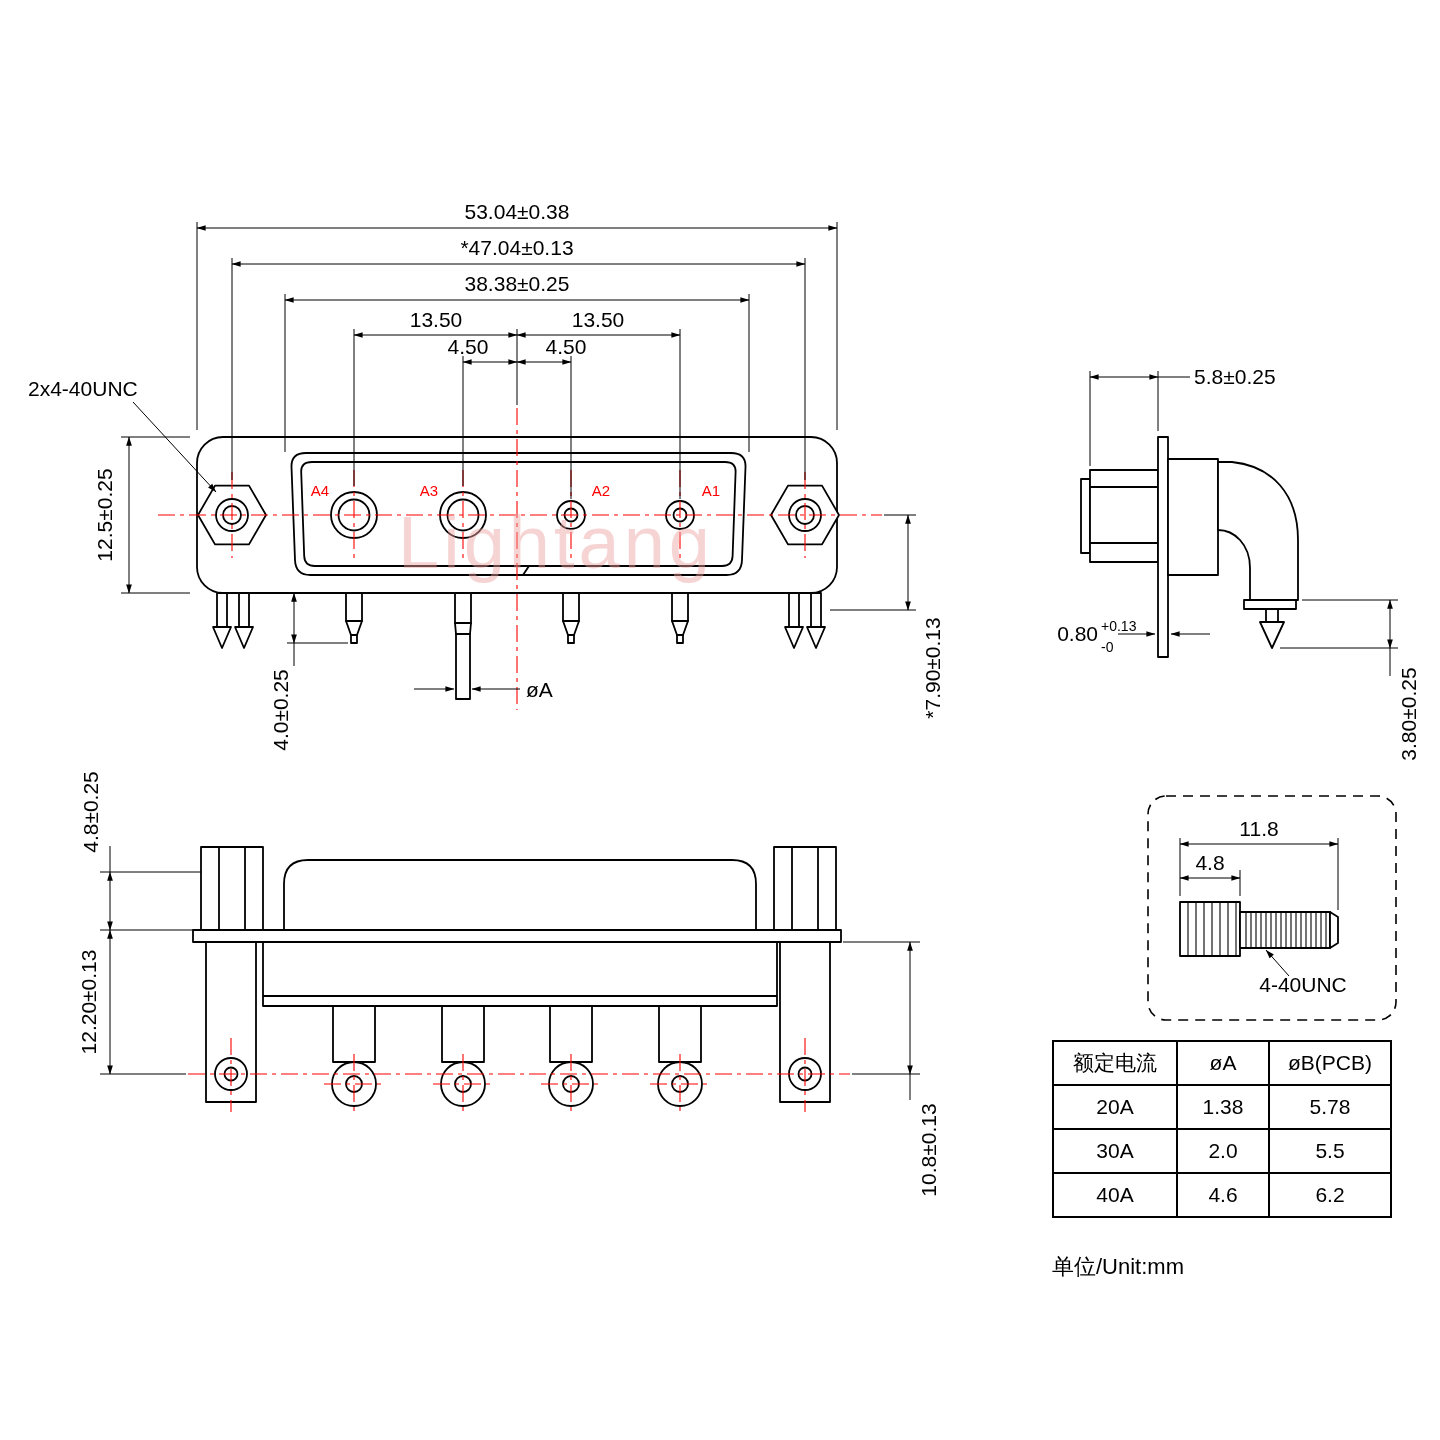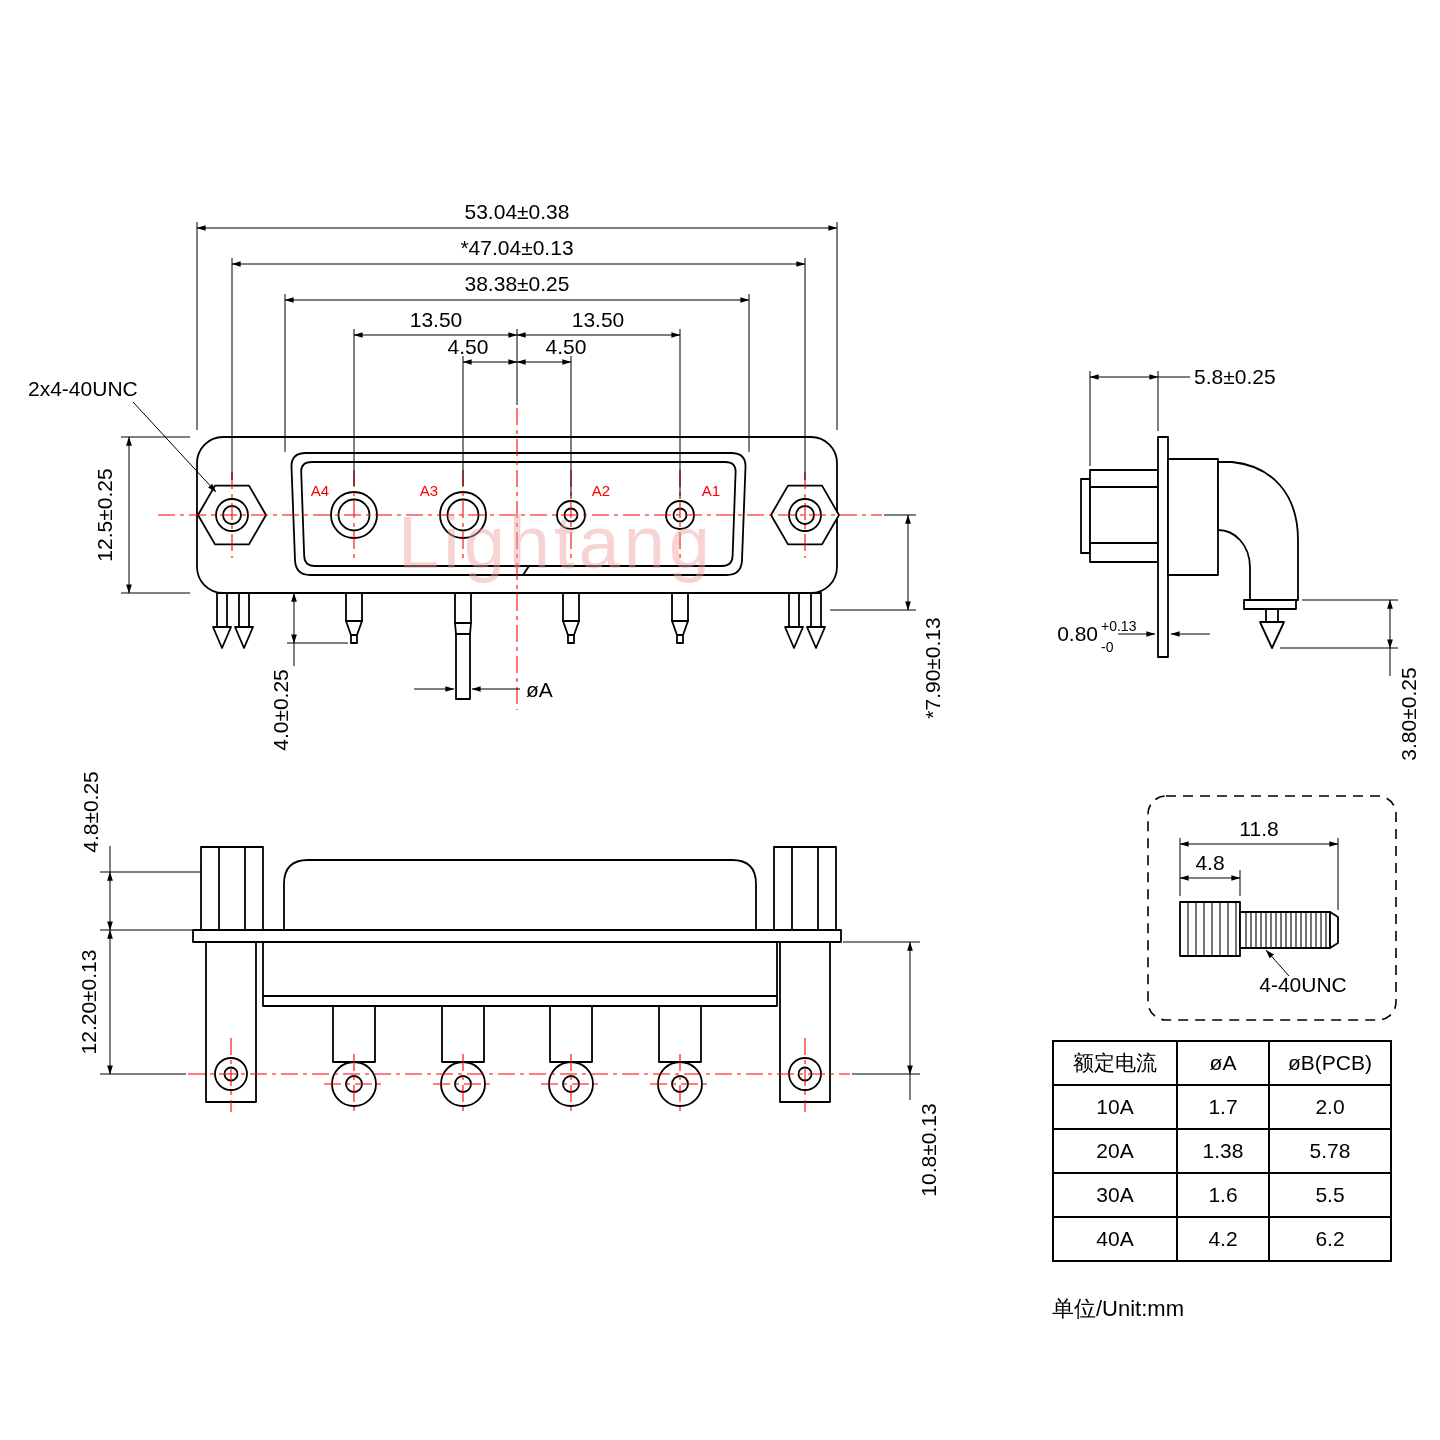--- a/index.html
+++ b/index.html
@@ -14,21 +14,21 @@
   .cl{stroke:#ff0000;stroke-width:1.1;fill:none;stroke-dasharray:17 5 4 5;}
   .db{fill:none;stroke:#000;stroke-width:1.6;stroke-dasharray:10 7;}
   text{font-family:"Liberation Sans",sans-serif;font-size:21px;fill:#000;}
   .rl{fill:#ff0000;font-size:15px;}
   .tol{font-size:14px;}
   .wm{fill:#ee9f9f;fill-opacity:.45;font-size:74px;letter-spacing:4px;}
   .tbl{position:absolute;left:1052px;top:1040px;}
   .tbl table{border-collapse:collapse;table-layout:fixed;}
   .tbl td{border:2px solid #000;height:40px;text-align:center;vertical-align:middle;
           font-size:21px;color:#000;margin-top:42px;}
-  .unit{position:absolute;left:1052px;top:1252px;font-size:22px;color:#000;margin-top:42px;}
+  .unit{position:absolute;left:1052px;top:1252px;font-size:22px;color:#000;}
 </style>
 </head>
 <body>
 
 <svg width="1440" height="1440" viewBox="0 0 1440 1440">
   <defs>
     <marker id="arw" viewBox="0 0 12 12" refX="11.5" refY="6" markerWidth="13" markerHeight="9" orient="auto-start-reverse" markerUnits="userSpaceOnUse">
       <path d="M0,2.2 L12,6 L0,9.8 Z" fill="#000"></path>
     </marker>
   </defs>
@@ -306,35 +306,30 @@
         <col style="width:92px">
         <col style="width:122px">
       </colgroup>
     <tbody>
       <tr>
         <td>额定电流</td>
         <td>øA</td>
         <td>øB(PCB)</td>
       </tr>
       <tr>
-        <td>10A</td>
-        <td>1.7</td>
-        <td>2.0</td>
-      </tr>
-      <tr>
         <td>20A</td>
         <td>1.38</td>
         <td>5.78</td>
       </tr>
       <tr>
         <td>30A</td>
-        <td>1.6</td>
+        <td>2.0</td>
         <td>5.5</td>
       </tr>
       <tr>
         <td>40A</td>
-        <td>4.2</td>
+        <td>4.6</td>
         <td>6.2</td>
       </tr>
     </tbody>
   </table>
 </div>
 <div class="unit">单位/Unit:mm</div>
 
 </body></html>

